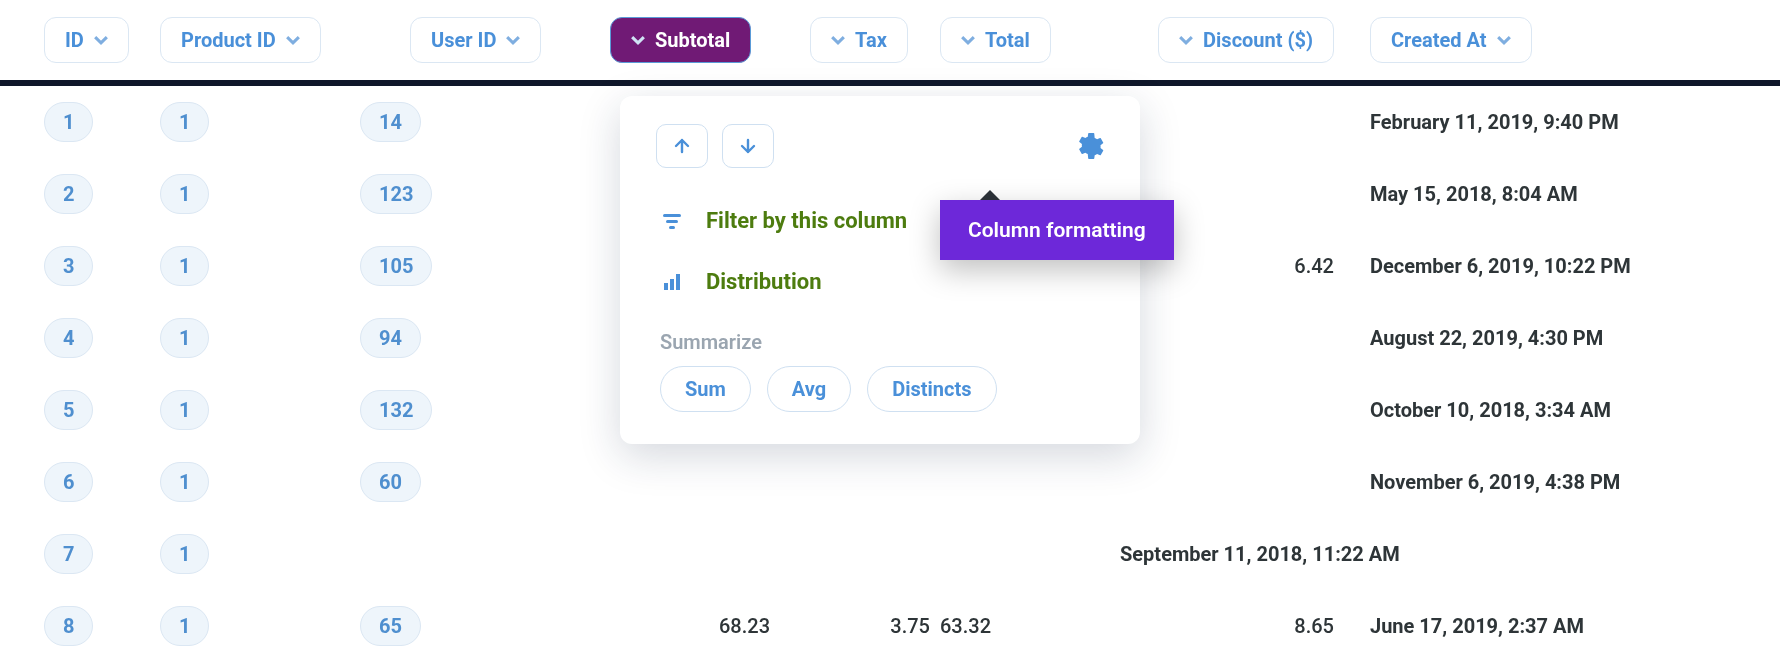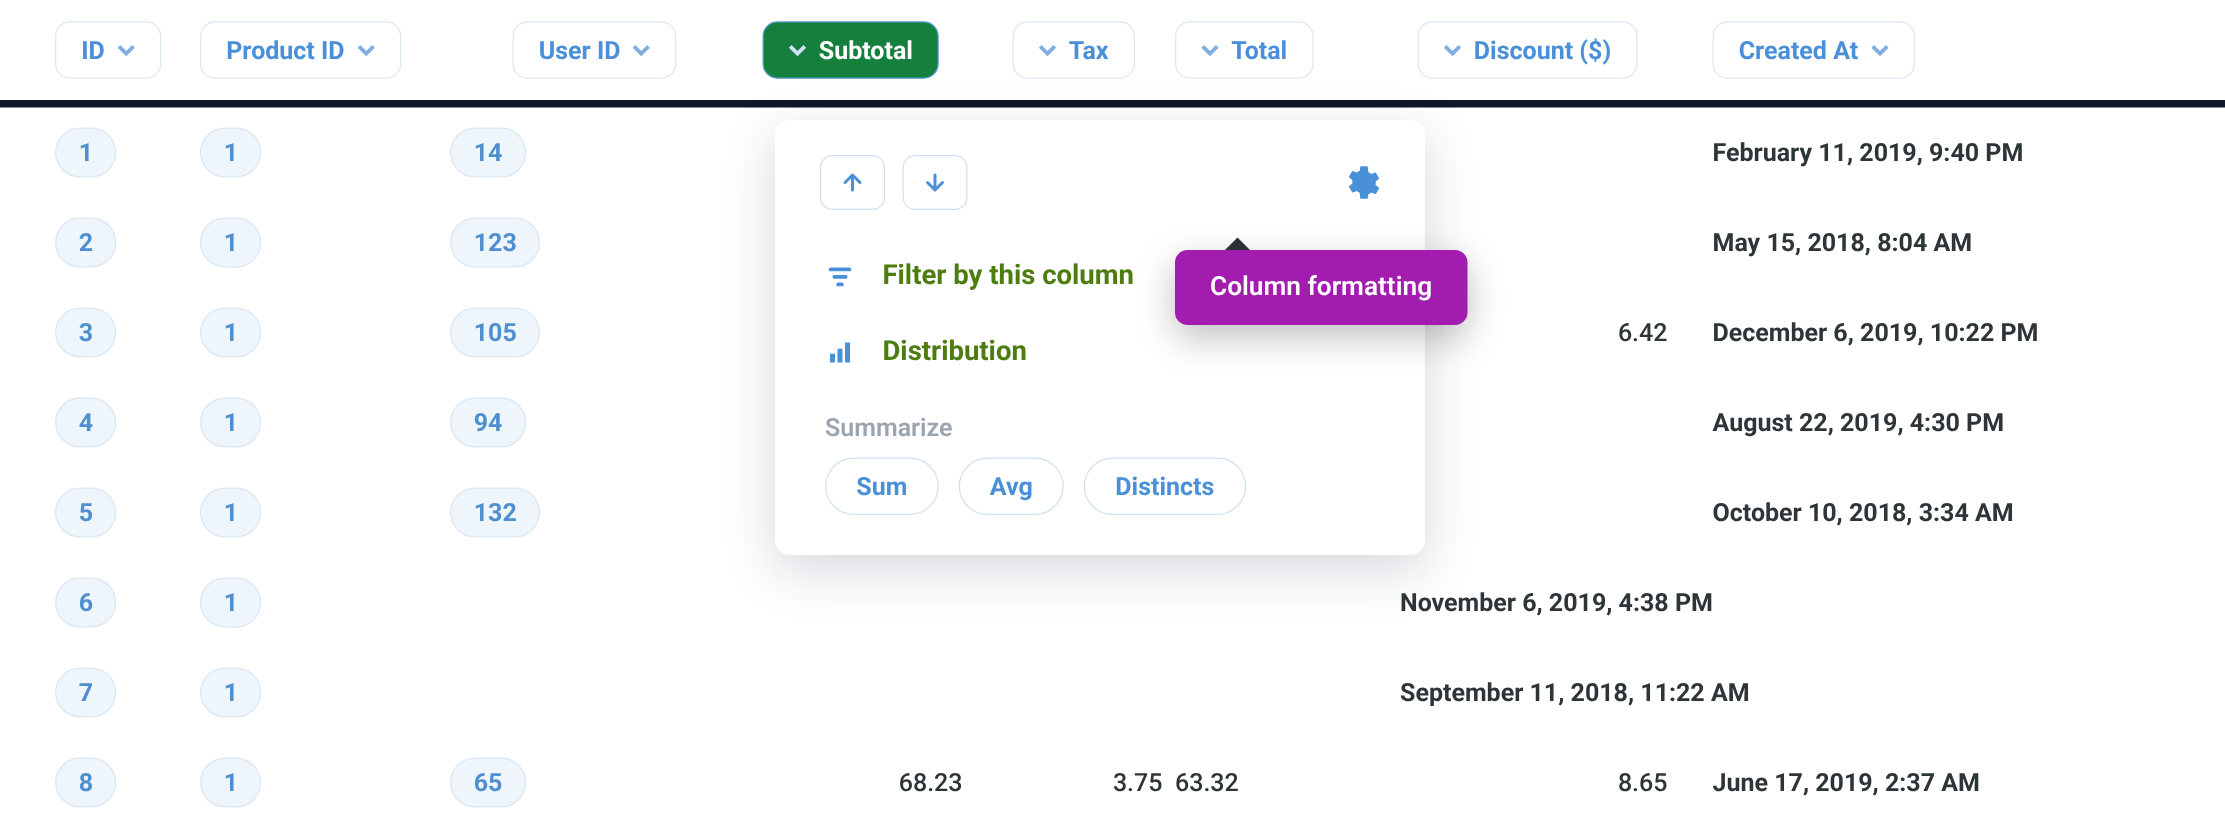--- a/index.html
+++ b/index.html
@@ -38,21 +38,21 @@
     border: 1.5px solid #dbe7f3;
     background: #fff;
     color: #4a90d9;
     font-weight: 700;
     font-size: 20px;
     padding: 10px 20px;
     border-radius: 12px;
     cursor: pointer;
   }
   .pill.active {
-    background: #15803d;
+    background: #701a75;
     color: #fff;
     border-color: #5a9bd8;
     text-align: center;
   }
   .pill svg { display: block; }
   .chev { width: 14px; height: 14px; }
   .chev-path { stroke: #7faee0; stroke-width: 2.6; fill: none; }
   .pill.active .chev-path { stroke: #cfe3f5; }
 
   
@@ -143,26 +143,26 @@
     border-radius: 999px;
     background: #fff;
     cursor: pointer;
   }
 
   
   .tooltip {
     position: absolute;
     top: 200px;
     left: 940px;
-    background: #a21caf;
+    background: #6d28d9;
     color: #fff;
     font-size: 21px;
     font-weight: 600;
     padding: 18px 28px;
-    border-radius: 10px;
+    border-radius: 0;
     box-shadow: 0 10px 30px rgba(0,0,0,0.25);
     z-index: 60;
     pointer-events: none;
   }
   .tooltip::before {
     content: "";
     position: absolute;
     top: -10px;
     left: 40px;
     border-left: 10px solid transparent;
@@ -217,21 +217,21 @@
       </div>
     </div>
     <div class="col col-total" style="justify-content:flex-start;">
       <div class="pill">
         <svg class="chev" viewBox="0 0 12 12">
             <path class="chev-path" d="M1 3.5 L6 8.5 L11 3.5"></path>
           </svg>
         <span>Total</span>
       </div>
     </div>
-    <div class="col col-discount" style="justify-content:center;">
+    <div class="col col-discount" style="justify-content:flex-end;">
       <div class="pill">
         <svg class="chev" viewBox="0 0 12 12">
             <path class="chev-path" d="M1 3.5 L6 8.5 L11 3.5"></path>
           </svg>
         <span>Discount ($)</span>
       </div>
     </div>
     <div class="col col-created">
       <div class="pill">
         <span>Created At</span>
@@ -372,20 +372,23 @@
     <div class="col col-created">
           <span class="date">October 10, 2018, 3:34 AM</span>
         </div>
   </div>
       <div class="data-row">
     <div class="col col-id">
           <span class="badge">6</span>
         </div>
     <div class="col col-userid">
           <span class="badge">1</span>
+        </div>
+    <div class="col col-productid">
+          <span class="badge">60</span>
         </div>
     <div class="col col-subtotal">
           <span class="num"></span>
         </div>
     <div class="col col-tax">
           <span class="num"></span>
         </div>
     <div class="col col-total">
           <span class="num"></span>
         </div>

